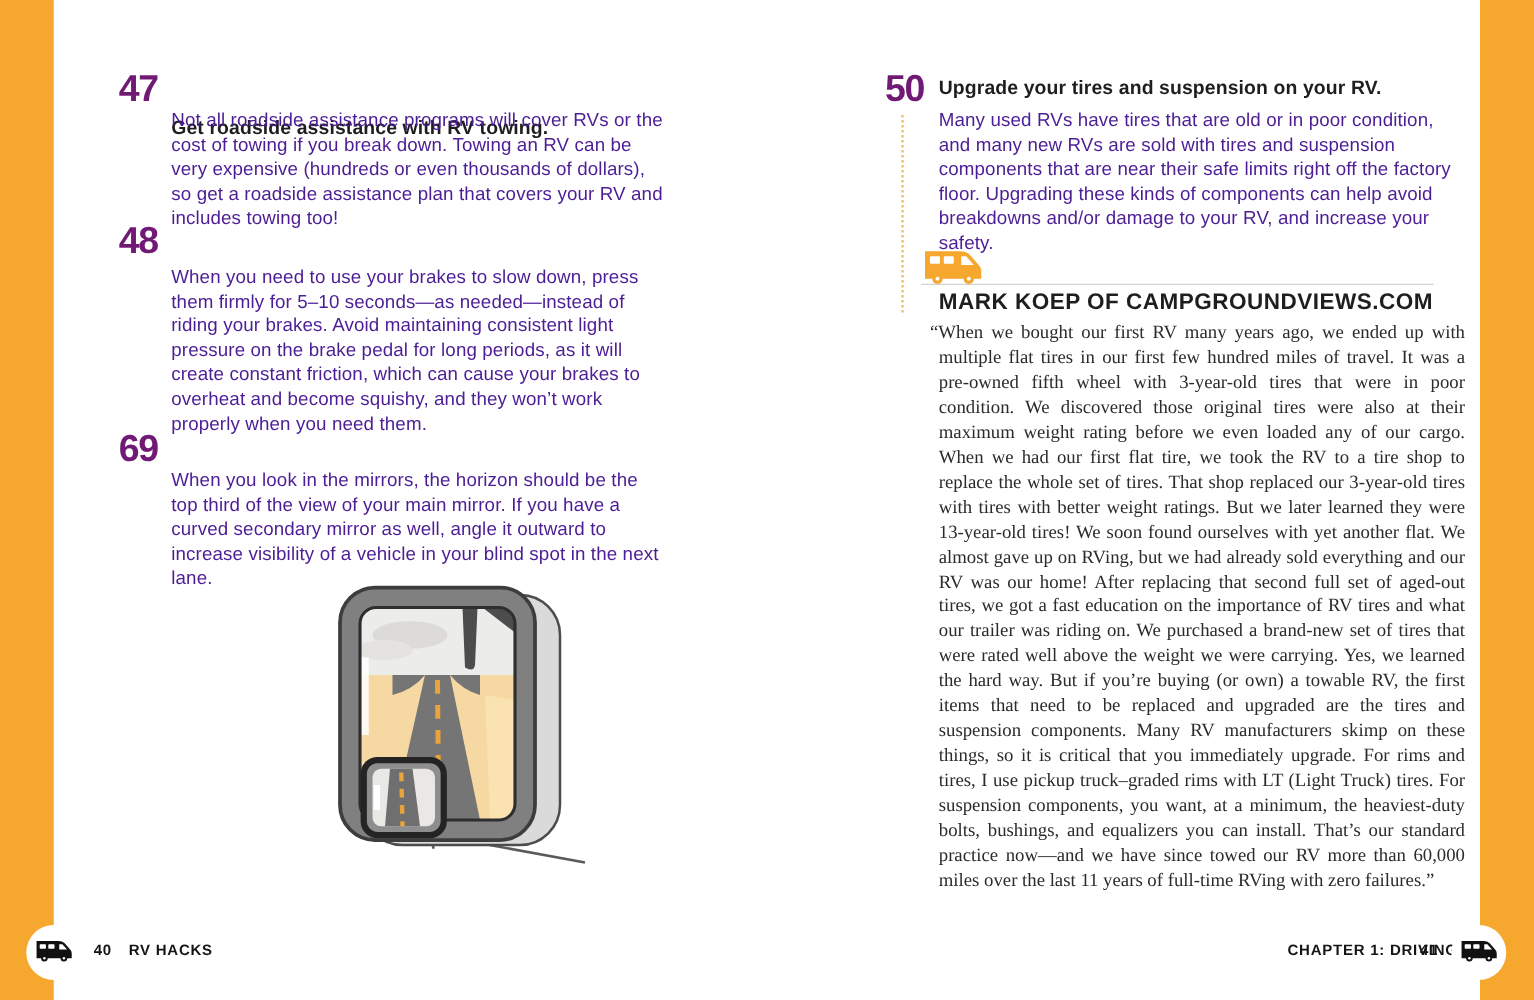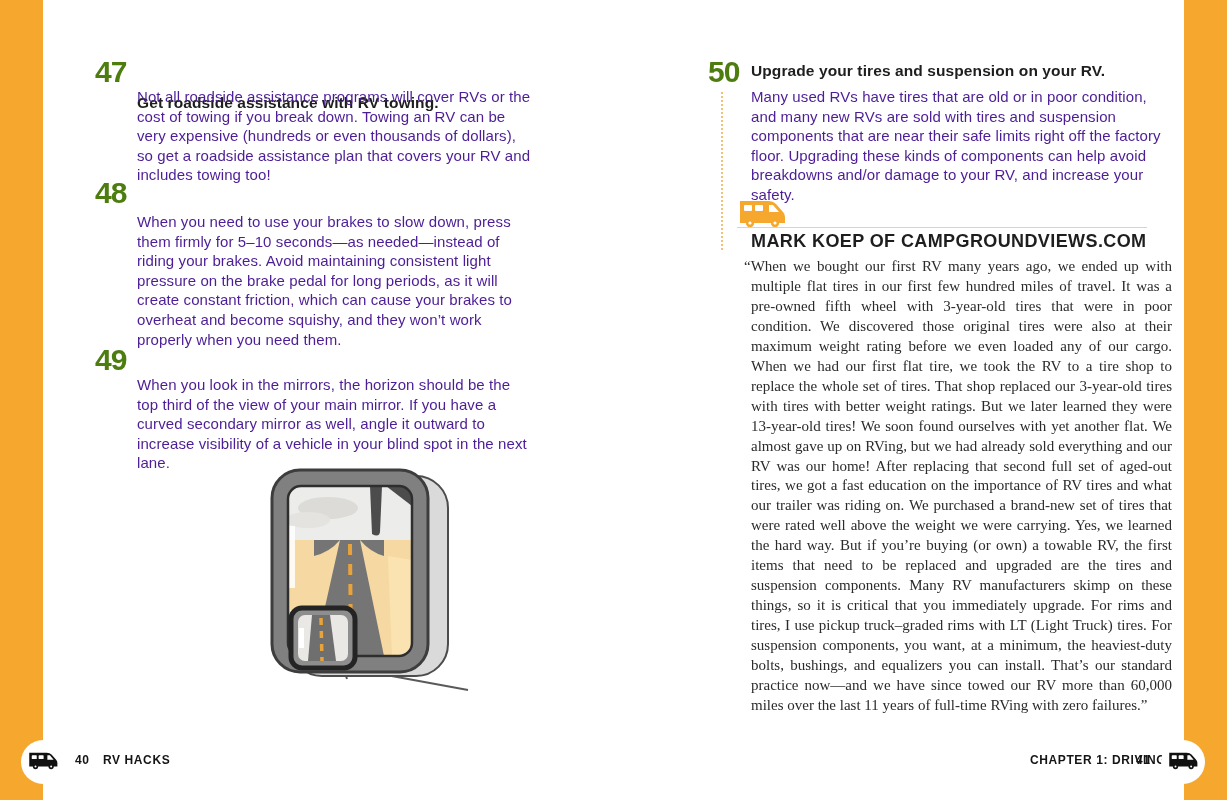--- a/index.html
+++ b/index.html
@@ -4,21 +4,21 @@
 <style>
   html,body{margin:0;padding:0;background:#ffffff;}
   #spread{
     position:relative;width:1227px;height:800px;background:#ffffff;overflow:hidden;
     font-family:"Liberation Sans",sans-serif;
   }
   .band{position:absolute;top:0;width:43px;height:800px;background:#F6A72E;}
   .band.left{left:0;} .band.right{right:0;}
 
   .hack-number{
-    position:absolute;color:#4d7c0f;font-weight:700;font-size:30px;line-height:1;
+    position:absolute;color:#701a75;font-weight:700;font-size:30px;line-height:1;
     font-stretch:condensed;letter-spacing:-1px;
   }
   .hack-title{
     position:absolute;color:#1e1e1e;font-weight:700;font-size:15.5px;line-height:1.2;
     letter-spacing:.1px;
   }
   .hack-body{
     position:absolute;color:#4c1d95;font-size:15px;line-height:19.6px;letter-spacing:.1px;
   }
   .dotted-rule{
@@ -59,21 +59,21 @@
   <div class="band left"></div>
   <div class="band right"></div>
 
   <div class="hack-number" style="left:95px;top:57px;">47</div>
   <div class="hack-title" style="left:137px;top:62px;width:400px;margin-top:32px;">Get roadside assistance with RV towing.</div>
   <div class="hack-body" style="left:137px;top:87px;width:398px;">Not all roadside assistance programs will cover RVs or the cost of towing if you break down. Towing an RV can be very expensive (hundreds or even thousands of dollars), so get a roadside assistance plan that covers your RV and includes towing too!</div>
 
   <div class="hack-number" style="left:95px;top:178px;">48</div>
   <div class="hack-body" style="left:137px;top:212px;width:398px;">When you need to use your brakes to slow down, press them firmly for 5–10 seconds—as needed—instead of riding your brakes. Avoid maintaining consistent light pressure on the brake pedal for long periods, as it will create constant friction, which can cause your brakes to overheat and become squishy, and they won’t work properly when you need them.</div>
 
-  <div class="hack-number" style="left:95px;top:345px;">49</div>
+  <div class="hack-number" style="left:95px;top:345px;">69</div>
   <div class="hack-body" style="left:137px;top:375px;width:398px;">When you look in the mirrors, the horizon should be the top third of the view of your main mirror. If you have a curved secondary mirror as well, angle it outward to increase visibility of a vehicle in your blind spot in the next lane.</div>
 
   <div class="mirror-illustration">
     <svg width="225" height="235" viewBox="0 0 225 235">
 
       <line x1="98" y1="208" x2="218" y2="230" stroke="#5a5a5a" stroke-width="2"></line>
       <line x1="90" y1="198" x2="97" y2="219" stroke="#5a5a5a" stroke-width="2"></line>
 
       <rect x="40" y="16" width="158" height="200" rx="32" fill="#dadada" stroke="#4c4c4c" stroke-width="2"></rect>
 

